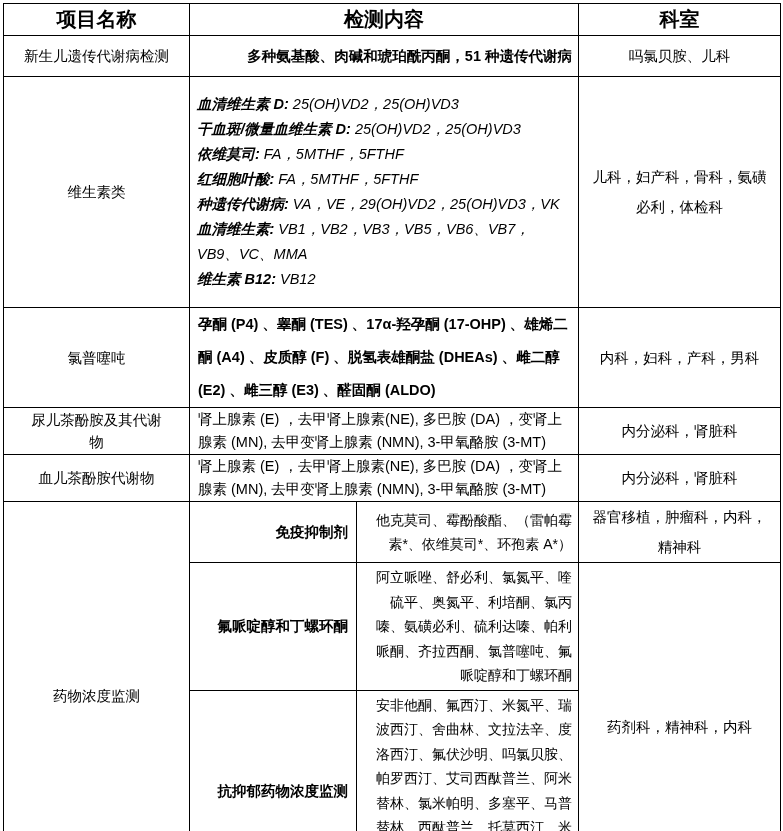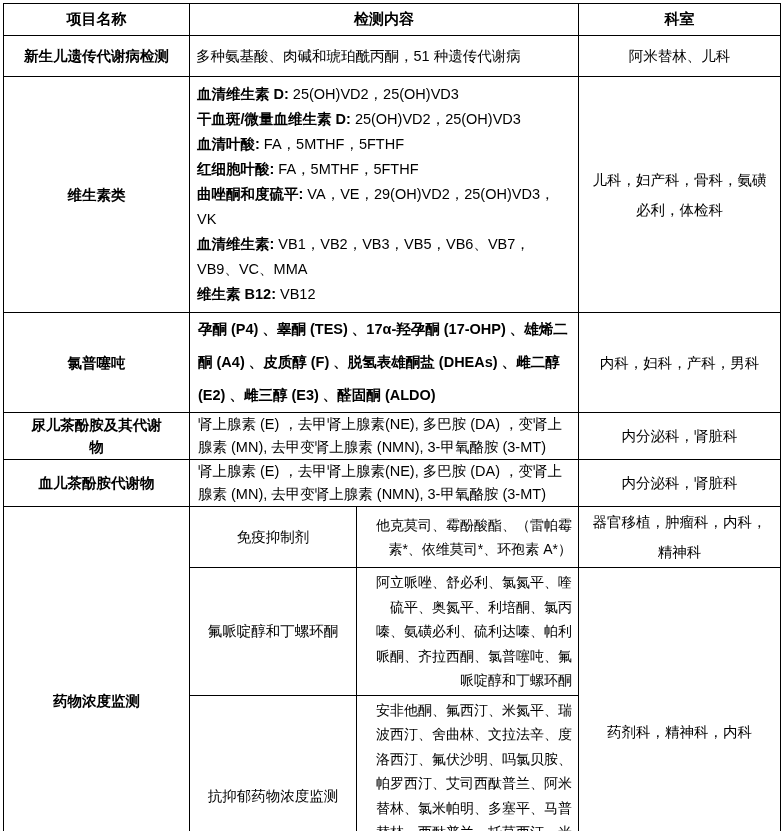--- a/index.html
+++ b/index.html
@@ -1,37 +1,37 @@
 <!DOCTYPE html>
 <html><head>
 <meta charset="utf-8">
 <style>
   html,body{margin:0;padding:0;background:#fff;}
   body{width:783px;height:831px;overflow:hidden;color:#000;
        font-family:"Liberation Sans","DejaVu Sans",sans-serif;}
   table{border-collapse:collapse;table-layout:fixed;width:777px;margin:3px;}
   td,th{border:1px solid #000;vertical-align:middle;box-sizing:border-box;
         font-size:14.5px;overflow:hidden;}
-  th{font-weight:bold;height:32px;font-size:15px;}
+  th{font-weight:bold;height:32px;font-size:20px;}
   
-  .name{font-weight:bold;text-align:center;padding:0 8px;line-height:22px;}
+  .name{font-weight:normal;text-align:center;padding:0 8px;line-height:22px;}
   .name.narrow{padding:0 26px;}
   
   .content{text-align:left;padding:4px 8px;}
-  .content.center{text-align:left;padding:0 6px;}
+  .content.center{text-align:right;padding:0 6px;font-weight:bold;}
   
-  .vit{padding:5px 7px;}
+  .vit{padding:15px 7px;font-style:italic;}
   .vit .vline{line-height:25px;}
   .vit .lbl{font-weight:bold;}
   
   .steroid{line-height:33px;padding:0 8px;font-weight:bold;}
   
   .cate{line-height:23px;padding:0 8px;margin-top:12px;}
   
-  .subcat{font-weight:normal;text-align:center;padding:0 8px;line-height:22px;}
+  .subcat{font-weight:bold;text-align:right;padding:0 8px;line-height:22px;}
   .drugs{line-height:24.5px;padding:2px 6px;font-size:14px;text-align:right;}
   
   .dept{text-align:center;padding:0 10px;line-height:30px;}
   .dept.single{line-height:22px;}
   
   .h-r1 td{height:41px;}
   .h-vit td{height:209px;}
   .h-ster td{height:99px;}
   .h-cat td{height:46px;}
   .h-imm td{height:59px;}
@@ -52,31 +52,31 @@
   <tbody>
       <tr>
     <th>项目名称</th>
     <th colspan="2">检测内容</th>
     <th>科室</th>
   </tr>
 
   <tr class="h-r1">
     <td class="name">新生儿遗传代谢病检测</td>
     <td colspan="2" class="content center">多种氨基酸、肉碱和琥珀酰丙酮，51 种遗传代谢病</td>
-    <td class="dept single">阿米替林、儿科</td>
+    <td class="dept single">吗氯贝胺、儿科</td>
   </tr>
 
   <tr class="h-vit">
     <td class="name">维生素类</td>
     <td colspan="2" class="content vit">
       <div class="vline"><span class="lbl">血清维生素 D:</span><span> 25(OH)VD2，25(OH)VD3</span></div>
       <div class="vline"><span class="lbl">干血斑/微量血维生素 D:</span><span> 25(OH)VD2，25(OH)VD3</span></div>
-      <div class="vline"><span class="lbl">血清叶酸:</span><span> FA，5MTHF，5FTHF</span></div>
+      <div class="vline"><span class="lbl">依维莫司:</span><span> FA，5MTHF，5FTHF</span></div>
       <div class="vline"><span class="lbl">红细胞叶酸:</span><span> FA，5MTHF，5FTHF</span></div>
-      <div class="vline"><span class="lbl">曲唑酮和度硫平:</span><span> VA，VE，29(OH)VD2，25(OH)VD3，VK</span></div>
+      <div class="vline"><span class="lbl">种遗传代谢病:</span><span> VA，VE，29(OH)VD2，25(OH)VD3，VK</span></div>
       <div class="vline"><span class="lbl">血清维生素:</span><span> VB1，VB2，VB3，VB5，VB6、VB7，VB9、VC、MMA</span></div>
       <div class="vline"><span class="lbl">维生素 B12:</span><span> VB12</span></div>
     </td>
     <td class="dept">儿科，妇产科，骨科，氨磺必利，体检科</td>
   </tr>
 
   <tr class="h-ster">
     <td class="name">氯普噻吨</td>
     <td colspan="2" class="content steroid">孕酮 (P4) 、睾酮 (TES) 、17α-羟孕酮 (17-OHP) 、雄烯二酮 (A4) 、皮质醇 (F) 、脱氢表雄酮盐 (DHEAs) 、雌二醇 (E2) 、雌三醇 (E3) 、醛固酮 (ALDO)</td>
     <td class="dept single">内科，妇科，产科，男科</td>

